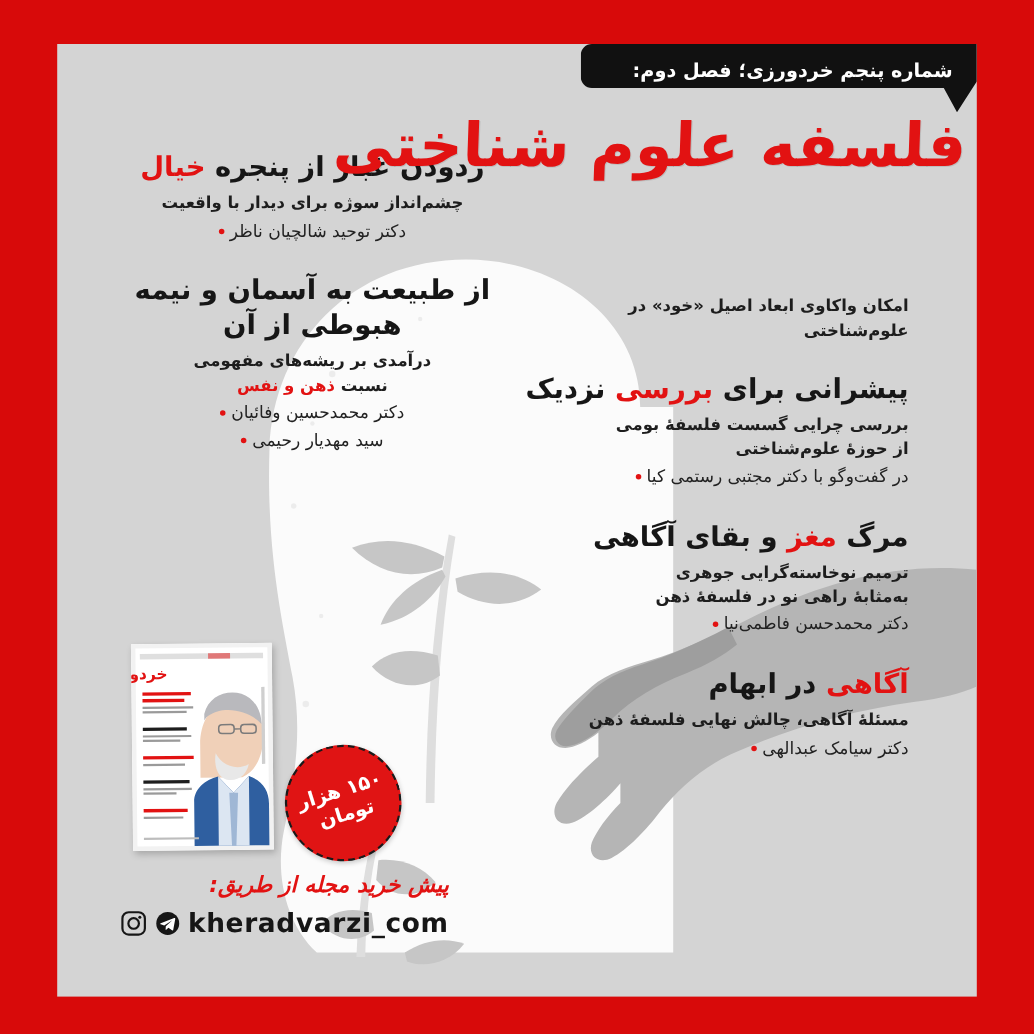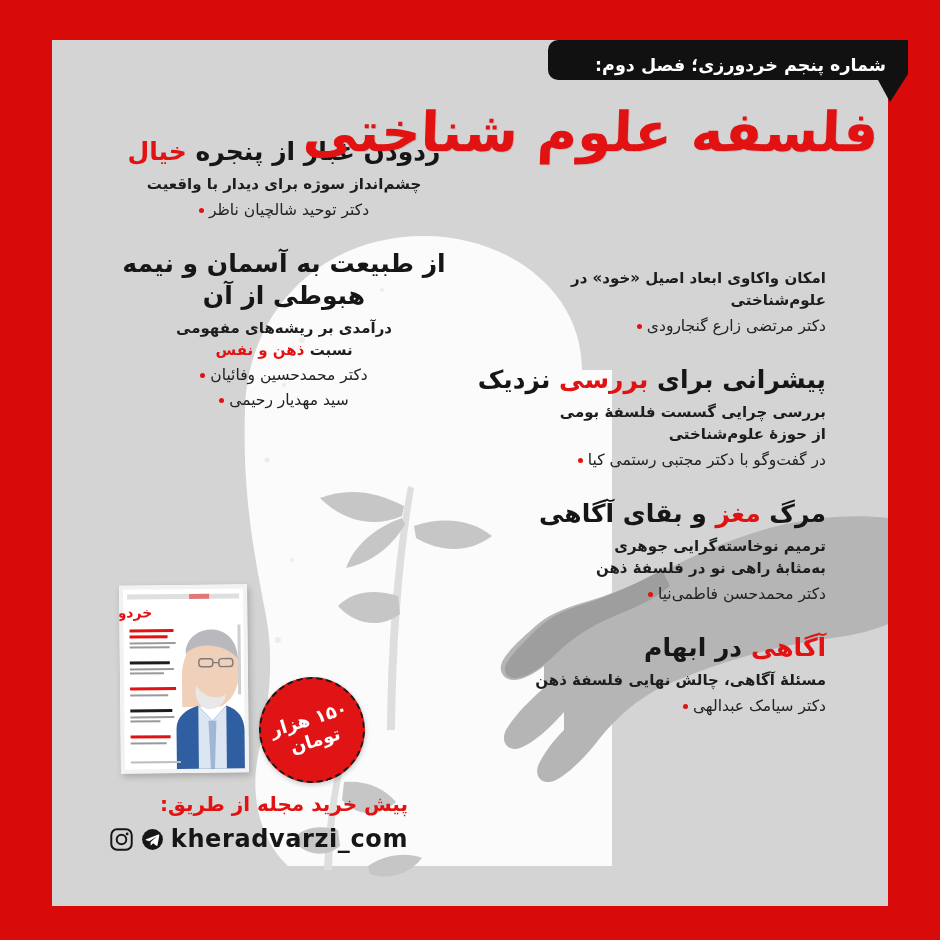--- a/index.html
+++ b/index.html
@@ -29,21 +29,20 @@
     position:absolute;
     left:0;top:0;width:836px;height:866px;
     pointer-events:none;
   }
   
   .tag{
     position:absolute;
     left:528px;top:40px;
     width:360px;height:50px;
     z-index:6;
-    margin-left:20px;
   }
   .tag svg{display:block;}
   .tag-label{
     position:absolute;
     right:22px;top:50%;
     transform:translateY(-50%);
     color:#ffffff;
     font-size:17.5px;
     font-weight:bold;
     white-space:nowrap;
@@ -139,21 +138,21 @@
     width:300px;
     z-index:6;
     text-align:right;
   }
   .f-pages{
     color:#161616;font-size:20px;font-weight:bold;
     margin:0 0 10px 0;letter-spacing:-0.3px;
   }
   .f-buy{
     color:#e21212;font-size:20px;font-weight:bold;
-    margin:0 0 9px 0;letter-spacing:-0.3px;
+    margin:0 0 9px 0;letter-spacing:-0.3px;font-style:italic;
   }
   .f-handle{
     display:flex;align-items:center;justify-content:flex-end;
     direction:ltr;gap:6px;
   }
   .f-handle .hname{
     color:#161616;font-size:24px;font-weight:bold;
     letter-spacing:0.6px;
     font-family:"DejaVu Sans","Liberation Sans",sans-serif;
   }
@@ -303,21 +302,20 @@
           <h2 class="a-title"><span>از طبیعت به آسمان و نیمه هبوطی از آن</span></h2>
           <p class="a-sub"><span>درآمدی بر ریشه‌های مفهومی</span><br><span>نسبت </span><span class="hl">ذهن و نفس</span></p>
           <p class="a-author">دکتر محمدحسین وفائیان</p>
           <p class="a-author">سید مهدیار رحیمی</p>
         </div>
       </div>
 
     <div class="col col-right" id="right-col">
         <div class="article">
           <p class="a-sub"><span>امکان واکاوی ابعاد اصیل «خود» در علوم‌شناختی</span></p>
-          <p class="a-author">دکتر مرتضی زارع گنجارودی</p>
         </div>
         <div class="article">
           <h2 class="a-title"><span>پیشرانی برای </span><span class="hl">بررسی</span><span> نزدیک</span></h2>
           <p class="a-sub"><span>بررسی چرایی گسست فلسفهٔ بومی</span><br><span>از حوزهٔ علوم‌شناختی</span></p>
           <p class="a-author">در گفت‌وگو با دکتر مجتبی رستمی کیا</p>
         </div>
         <div class="article">
           <h2 class="a-title"><span>مرگ </span><span class="hl">مغز</span><span> و بقای آگاهی</span></h2>
           <p class="a-sub"><span>ترمیم نوخاسته‌گرایی جوهری</span><br><span>به‌مثابهٔ راهی نو در فلسفهٔ ذهن</span></p>
           <p class="a-author">دکتر محمدحسن فاطمی‌نیا</p>

